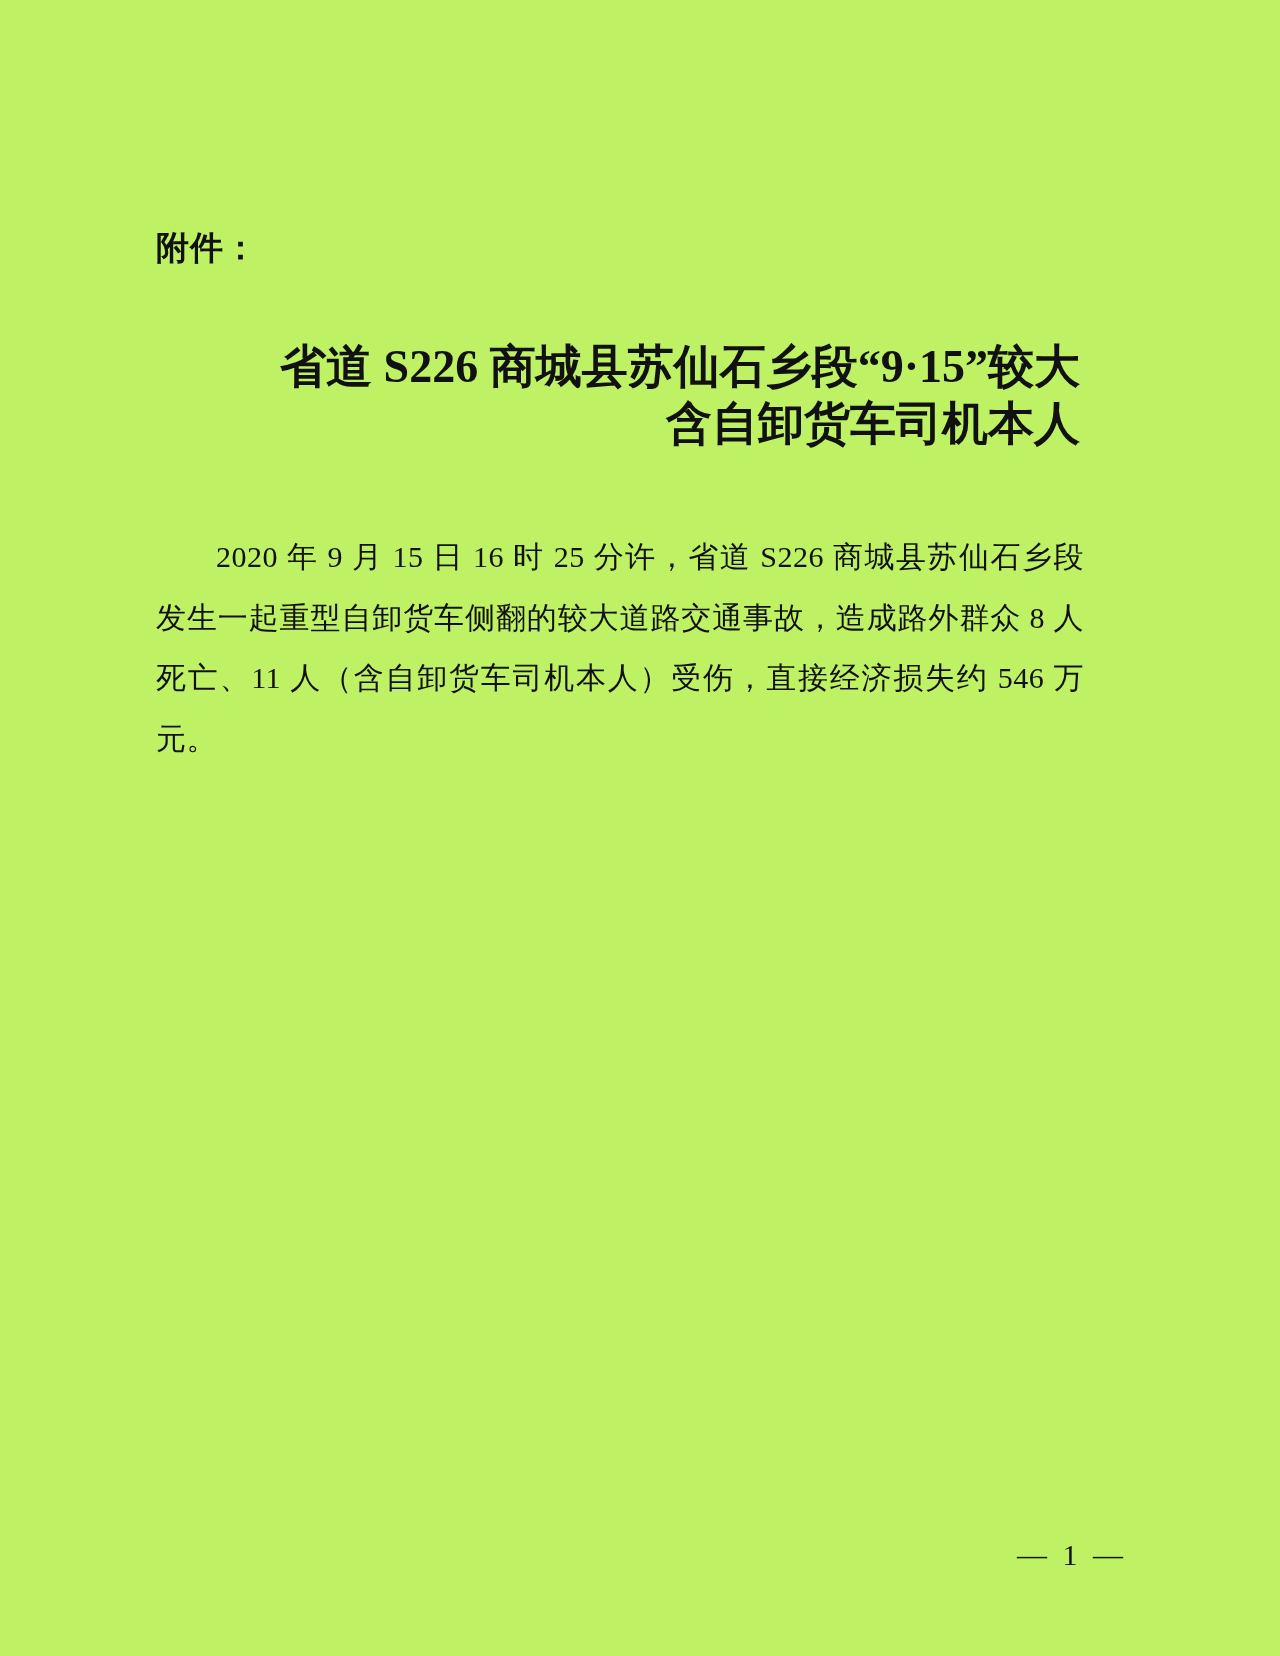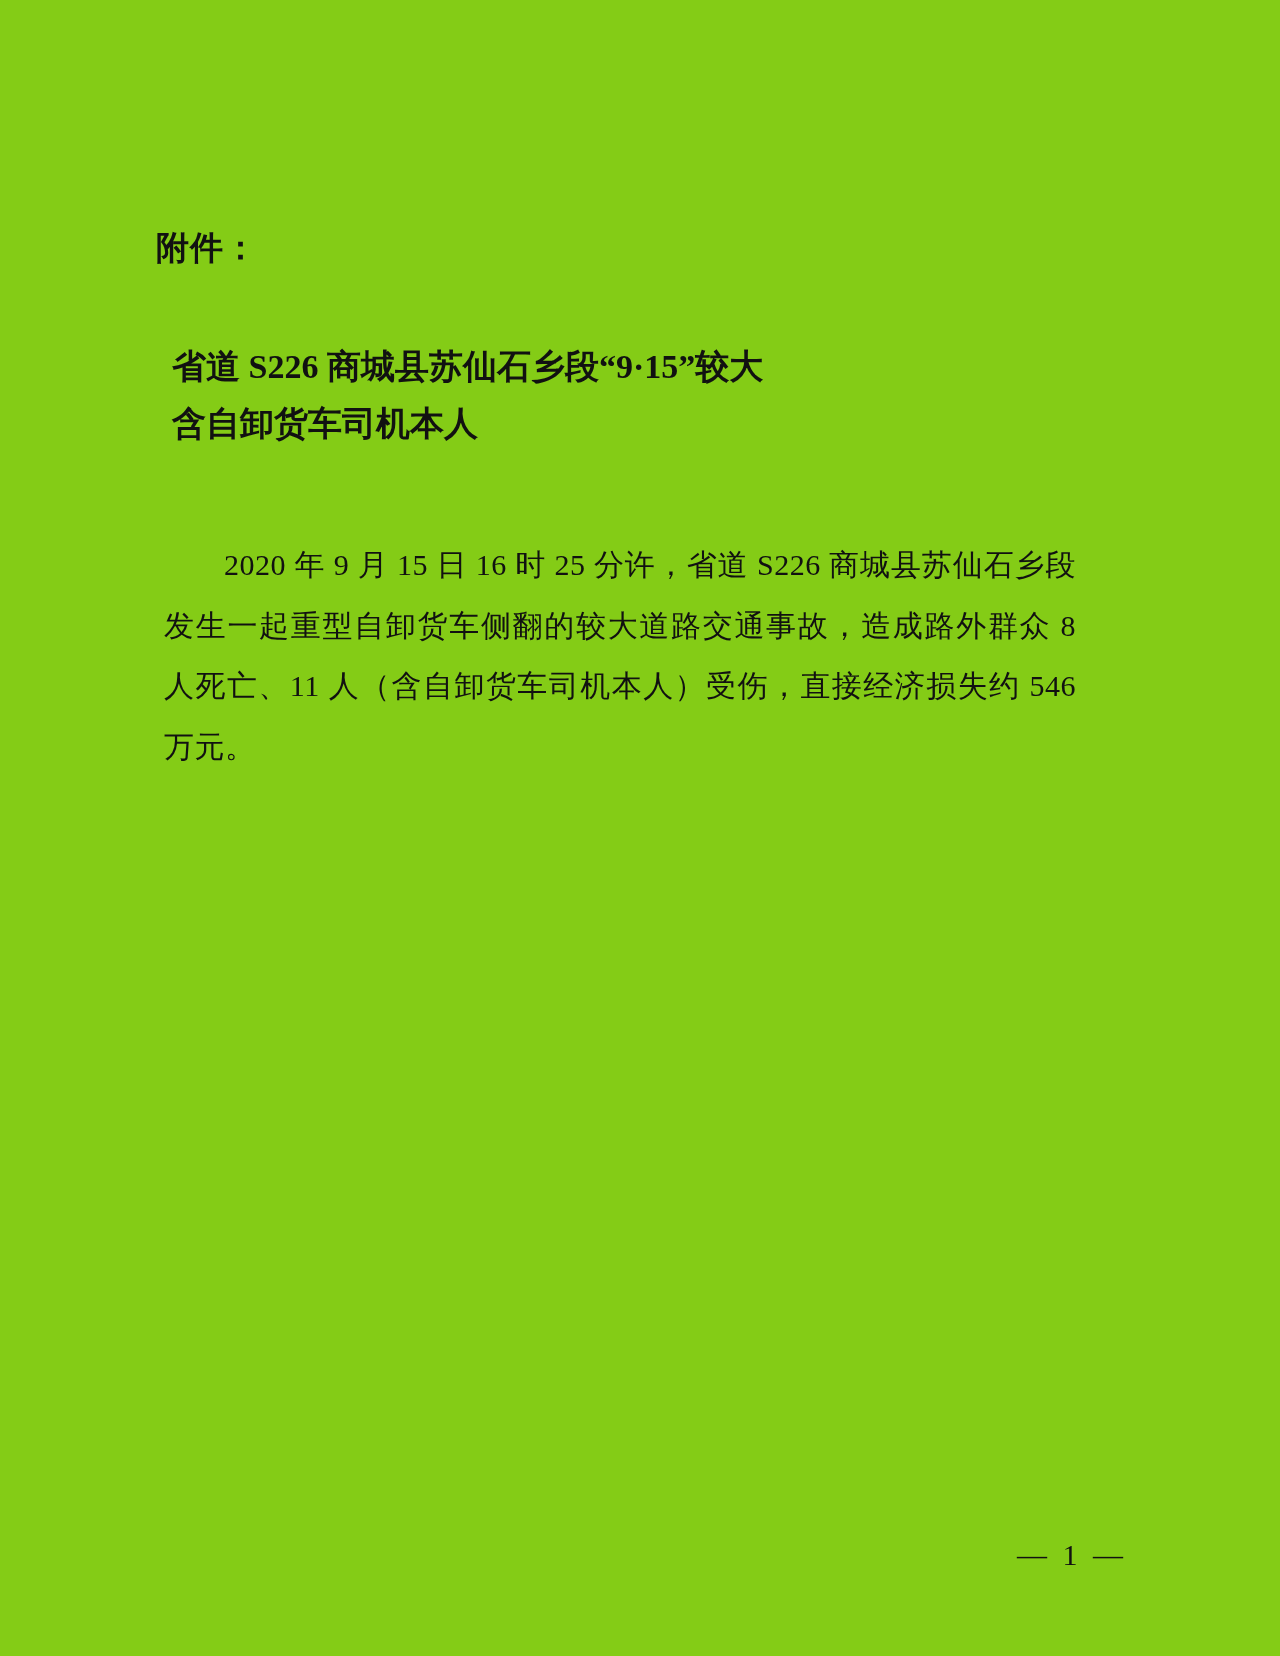--- a/index.html
+++ b/index.html
@@ -4,54 +4,54 @@
 <style>
   html, body {
     margin: 0;
     padding: 0;
     background: #ffffff;
   }
   .page {
     position: relative;
     width: 1280px;
     height: 1656px;
-    background: #84cc16;
+    background: #bef264;
     color: #111111;
     font-family: "Liberation Serif", "DejaVu Serif", serif;
     overflow: hidden;
   }
   .attachment {
     position: absolute;
     left: 156px;
     top: 226px;
     font-size: 33px;
     font-weight: 700;
     font-family: "Liberation Sans", "DejaVu Sans", sans-serif;
     letter-spacing: 1px;
   }
   .title {
     position: absolute;
-    left: 172px;
+    left: 152px;
     width: 928px;
     top: 338px;
     margin: 0;
-    text-align: left;
-    font-size: 34px;
+    text-align: right;
+    font-size: 46px;
     line-height: 57px;
     font-weight: 700;
     font-family: "Liberation Serif", "DejaVu Serif", serif;
   }
   .body-text {
     position: absolute;
     left: 156px;
     width: 928px;
     top: 527px;
   }
   .body-text p {
-    margin: 8px;
+    margin: 0;
     font-size: 30px;
     line-height: 60.5px;
     text-align: justify;
     text-justify: inter-ideograph;
     text-indent: 2em;
     letter-spacing: 0.5px;
   }
   .page-number {
     position: absolute;
     top: 1538px;

